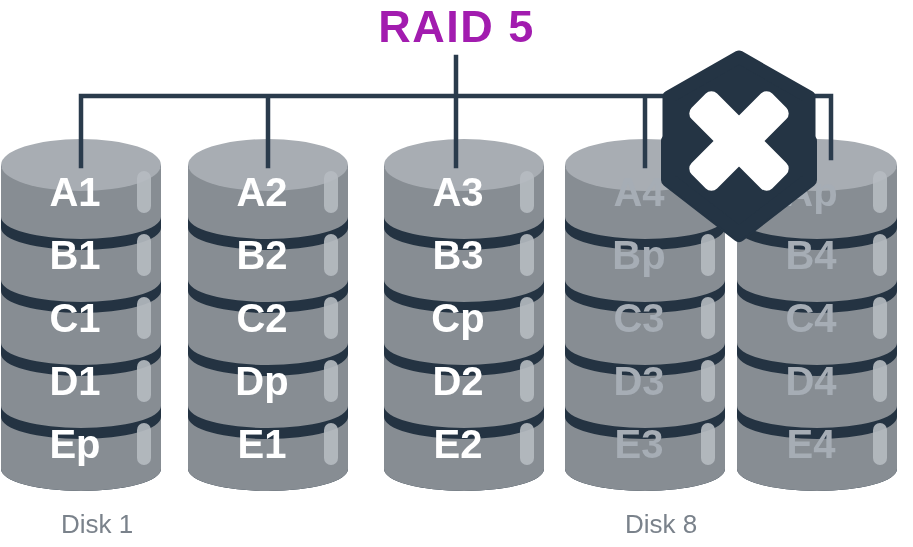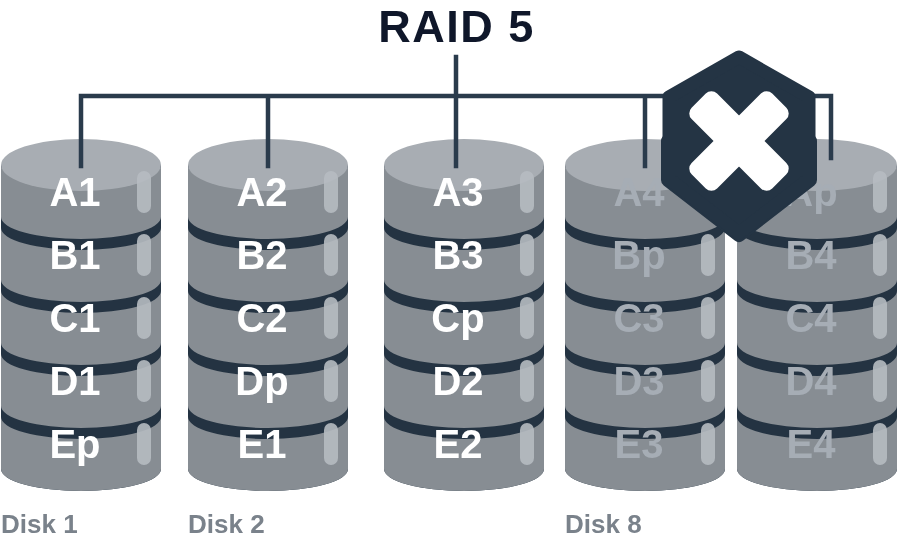--- a/index.html
+++ b/index.html
@@ -3,28 +3,28 @@
 <meta charset="utf-8">
 <style>
   html,body{margin:0;padding:0;background:#ffffff;}
   .stage{
     position:relative;width:913px;height:547px;overflow:hidden;
     background:#ffffff;font-family:"Liberation Sans",sans-serif;
   }
   .title{
     position:absolute;top:0;left:0;width:100%;margin:0;
     text-align:center;font-size:45px;line-height:1.2;font-weight:800;
-    letter-spacing:1.5px;color:#0f172a;z-index:2;
+    letter-spacing:1.5px;color:#a21caf;z-index:2;
   }
   .connectors{position:absolute;left:0;top:0;z-index:2;}
   .defs{position:absolute;width:0;height:0;}
   .disk{position:absolute;top:139px;width:180px;z-index:1;}
   .disk-label{
-    position:absolute;top:509px;width:160px;
-    font-size:26px;font-weight:700;color:#7a828b;z-index:1;
+    position:absolute;top:509px;width:160px;text-align:center;
+    font-size:26px;font-weight:400;color:#7a828b;z-index:1;margin-left:16px;
   }
   .badge{position:absolute;left:652px;top:43px;z-index:3;}
   text.seg{
     font-family:"Liberation Sans",sans-serif;font-size:40px;font-weight:700;
     fill:#ffffff;text-anchor:middle;
   }
   .disk.faded text.seg{fill:#a6adb5;}
   .cyl-dark{fill:#243342;}
   .cyl-body{fill:#878d93;}
   .cyl-top{fill:#a8adb3;}
@@ -118,16 +118,15 @@
   <svg class="badge" width="176" height="206" viewBox="0 0 176 206">
     <polygon points="87,16 158,98 158,137 87,192 16,137 16,98" fill="#243444" stroke="#243444" stroke-width="14" stroke-linejoin="round" transform="translate(0,0)"></polygon>
     <polygon points="87,14 157,54 157,136 87,190 17,136 17,54" fill="#243444" stroke="#243444" stroke-width="13" stroke-linejoin="round"></polygon>
     <g transform="translate(87,98)" fill="#ffffff">
       <rect x="-57" y="-18" width="114" height="36" rx="8" transform="rotate(45)"></rect>
       <rect x="-57" y="-18" width="114" height="36" rx="8" transform="rotate(-45)"></rect>
     </g>
   </svg>
 
   <div class="disk-label" style="left:1px">Disk 1</div>
-  <div class="disk-label" style="left:188px">Disk 2</div>
   <div class="disk-label" style="left:565px">Disk 8</div>
 
 </div>
 
 </body></html>

